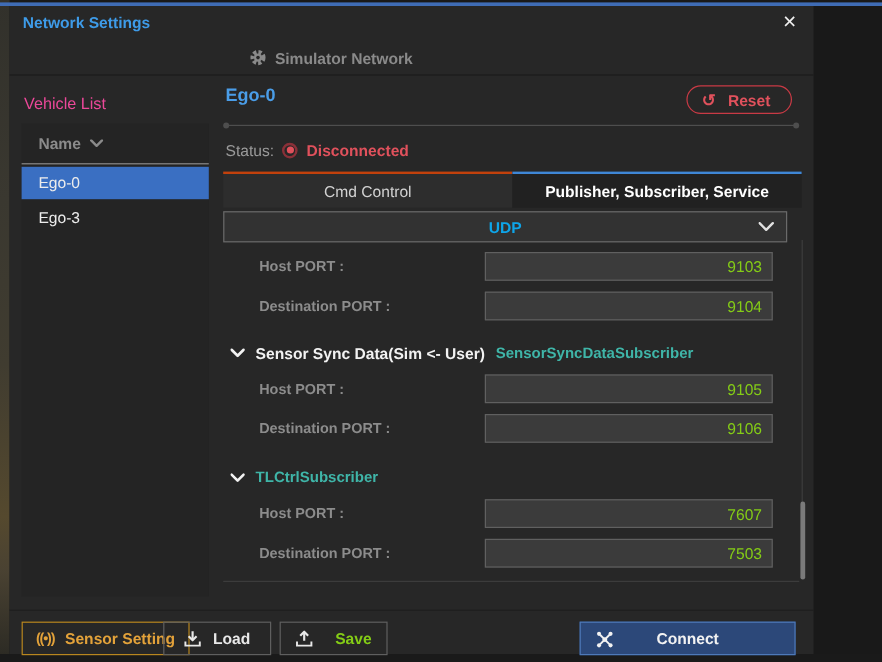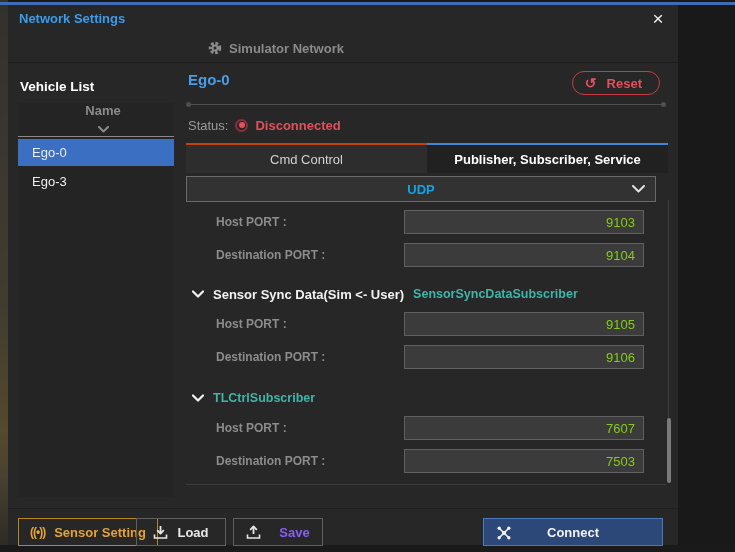--- a/index.html
+++ b/index.html
@@ -27,24 +27,24 @@
     font-size:19px; line-height:22px; text-align:center; cursor:pointer; }
 
   
   .top-tabs { position:absolute; left:0; top:28px; right:0; height:30px; border-bottom:1px solid #1c1c1c; }
   .top-tab { position:absolute; top:0; height:30px; display:flex; align-items:center; justify-content:center;
     gap:7px; font-size:13px; font-weight:bold; cursor:pointer; }
   .top-tab.ego { left:10px; width:156px; color:#4a9de8; border-bottom:2px solid #3f87d6; }
   .top-tab.sim { left:170px; width:196px; color:#8a8a8a; }
 
   
-  .sidebar-title { position:absolute; left:12px; top:74px; font-size:13.5px; font-weight:bold; color:#ffffff; }
+  .sidebar-title { position:absolute; left:12px; top:74px; font-size:13.5px; font-weight:normal; color:#ec4899; }
   .vehicle-panel { position:absolute; left:10px; top:98px; width:156px; height:394px; background:#242424; }
   .vehicle-header { height:34px; display:flex; align-items:center; gap:8px; padding-left:14px;
-    color:#8b8b8b; font-size:13px; font-weight:bold; border-bottom:1px solid #8a8a8a; cursor:pointer;flex-direction:column; }
+    color:#8b8b8b; font-size:13px; font-weight:bold; border-bottom:1px solid #8a8a8a; cursor:pointer; }
   .vehicle-row { height:27px; display:flex; align-items:center; padding-left:14px; font-size:13px;
     color:#ececec; cursor:pointer; margin-top:2px; }
   .vehicle-row.selected { background:#3a6fc2; }
 
   
   .main { position:absolute; left:178px; top:58px; right:10px; }
   .main-header { position:relative; height:38px; }
   .vehicle-name { position:absolute; left:2px; top:8px; font-size:15px; font-weight:bold; color:#4a9de8; }
   .reset-btn { position:absolute; right:8px; top:8px; height:24px; padding:0 17px 0 12px; display:flex;
     align-items:center; gap:10px; border:1px solid #c93a45; border-radius:13px; color:#e0515c;
@@ -91,21 +91,21 @@
   .scroll-track { position:absolute; right:9px; top:195px; width:1px; height:280px; background:#3d3d3d; }
   .scroll-thumb { position:absolute; right:7px; top:413px; width:4px; height:65px; background:#7a7a7a; border-radius:2px; cursor:pointer; }
 
   
   .footer { position:absolute; left:0; right:0; top:503px; height:37px; border-top:1px solid #1e1e1e; }
   .btn { position:absolute; top:9px; height:28px; display:flex; align-items:center; justify-content:center;
     gap:9px; font-size:13px; font-weight:bold; cursor:pointer; background:transparent; }
   .btn-sensor { left:10px; padding:0 11px; border:1px solid #b8861f; color:#e3a23a; }
   .btn-sensor .glyph { font-size:12px; letter-spacing:-1px; }
   .btn-load { left:128px; width:90px; border:1px solid #5f5f5f; color:#e8e8e8; }
-  .btn-save { left:225px; width:90px; border:1px solid #5f5f5f; color:#8b5cf6; }
+  .btn-save { left:225px; width:90px; border:1px solid #5f5f5f; color:#84cc16; }
   .btn-connect { right:15px; width:180px; background:#2c4879; border:1px solid #4e79b8; color:#f2f2f2;
     justify-content:center; }
   .btn-connect .icon { position:absolute; left:12px; top:6px; }
 </style>
 </head>
 <body>
 
 <div class="bg-left-strip"></div>
 <div class="bg-top-line"></div>
 <div class="bg-bottom-strip"></div>

